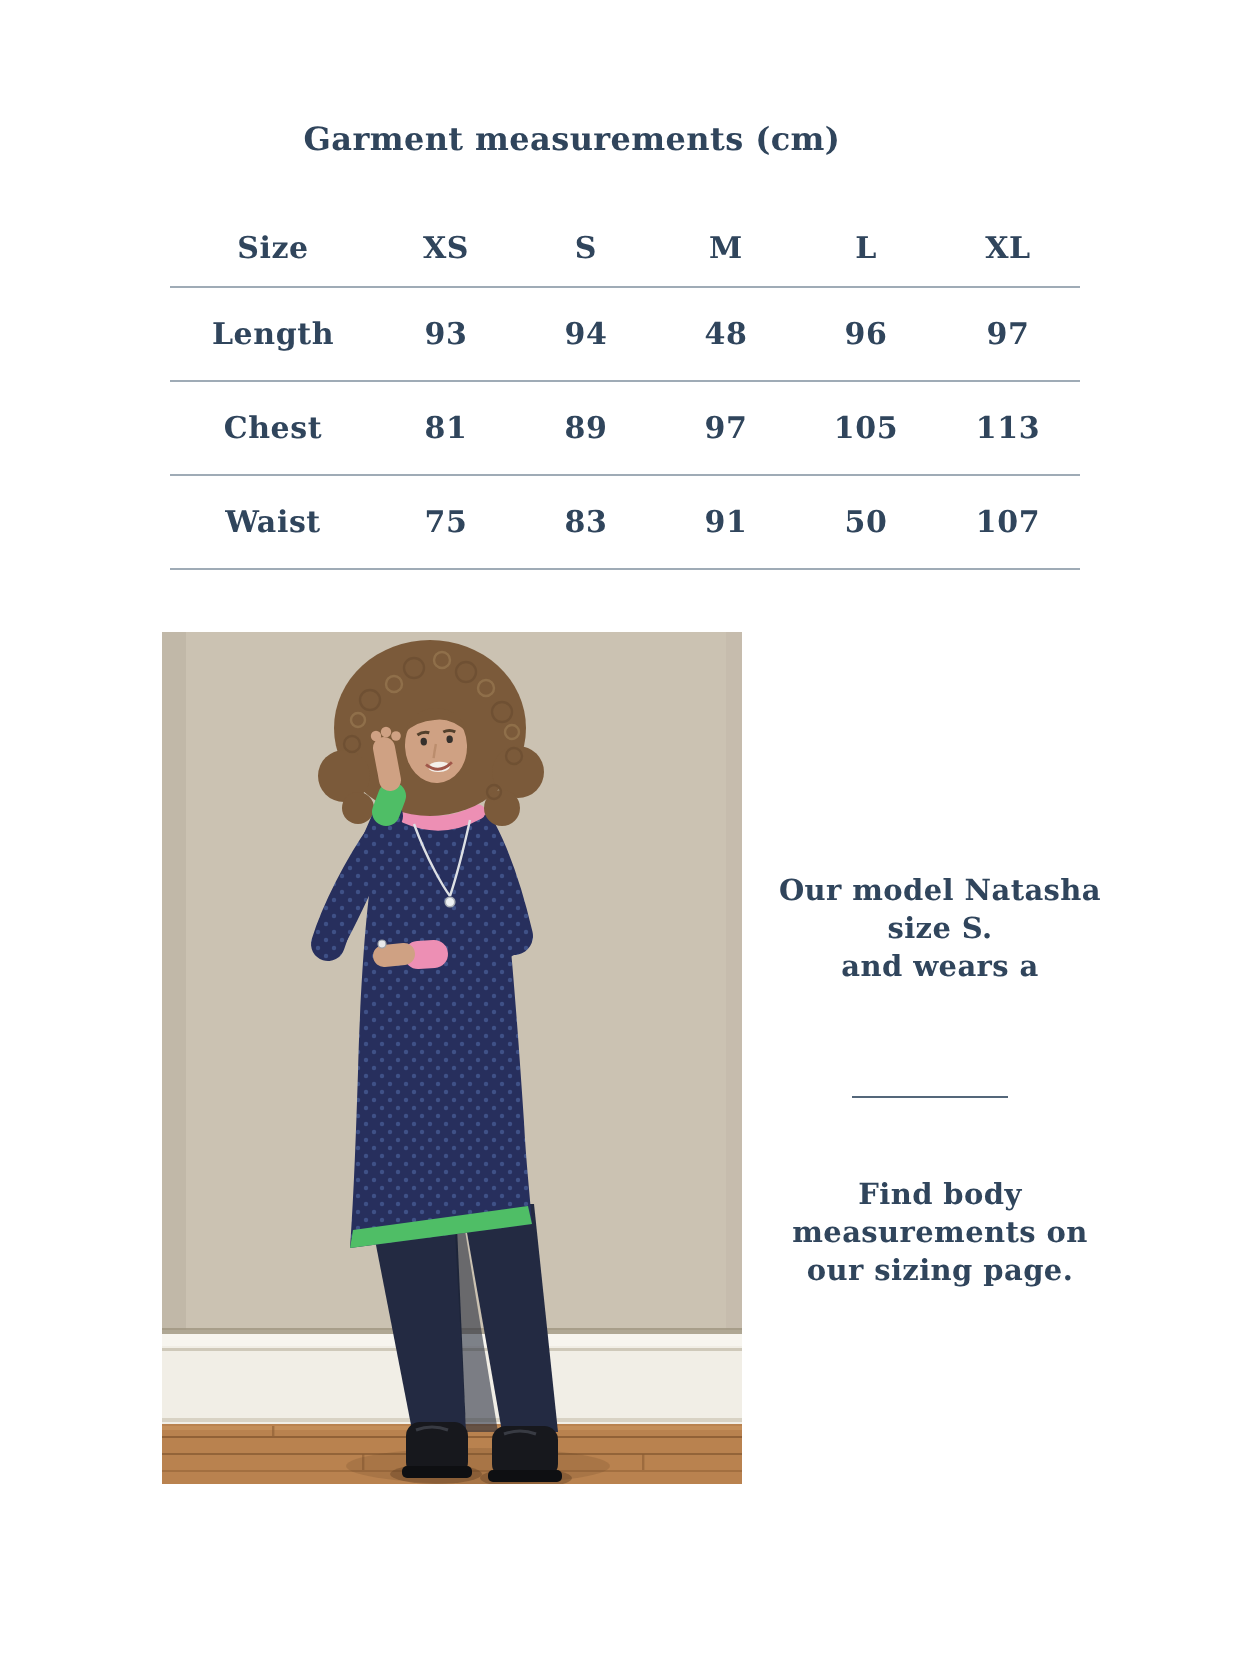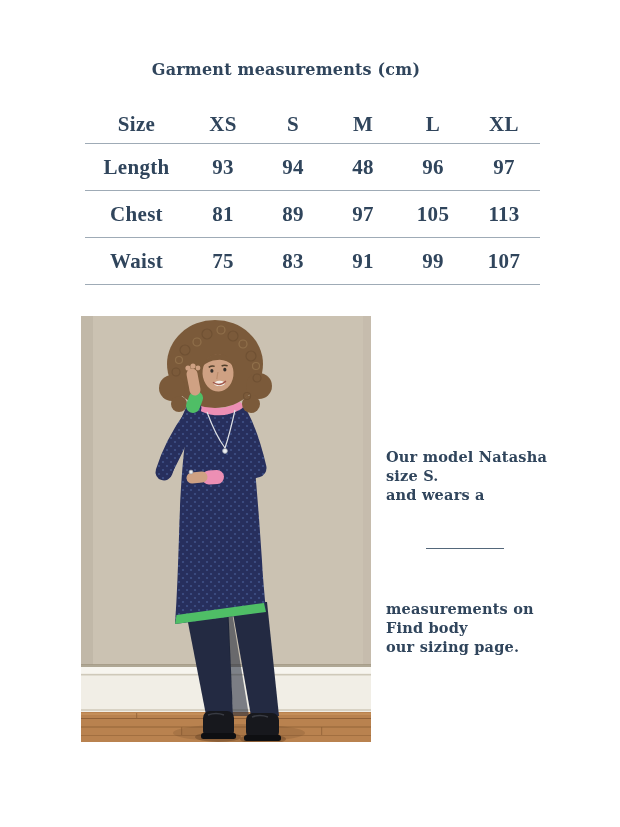--- a/index.html
+++ b/index.html
@@ -14,29 +14,29 @@
     text-align:center;font-size:16px;font-weight:700;letter-spacing:.2px;
   }
   
   .chart{position:absolute;left:85px;top:105px;width:455px;}
   .chart .row{
     display:grid;grid-template-columns:103px 70px 70px 70px 70px 72px;
     align-items:center;height:46px;border-bottom:1px solid #9fabb6;
   }
   .chart .row.header{height:38px;border-bottom:1px solid #9fabb6;}
   .chart .cell{
-    text-align:center;font-size:21px;font-weight:700;letter-spacing:.3px;font-family:Liberation Serif, serif;
+    text-align:center;font-size:15px;font-weight:700;letter-spacing:.3px;
   }
   
   .photo{position:absolute;left:81px;top:316px;width:290px;height:426px;}
   .photo svg{display:block;width:290px;height:426px;}
   
   .note-col{position:absolute;left:370px;top:0;width:190px;height:827px;}
   .note{
-    position:absolute;left:0;width:190px;margin:16px;
+    position:absolute;left:0;width:190px;margin:5px;text-align:center;
     font-size:14.5px;line-height:19px;font-weight:700;letter-spacing:.2px;
   }
   .note.model{top:431px;}
   .note.sizing{top:583px;}
   .divider{
     position:absolute;top:548px;left:56px;width:78px;height:0;
     border-top:1px solid #54677a;
   }
 </style>
 </head>
@@ -67,21 +67,21 @@
     <div class="cell">89</div>
     <div class="cell">97</div>
     <div class="cell">105</div>
     <div class="cell">113</div>
   </div>
   <div class="row">
     <div class="cell">Waist</div>
     <div class="cell">75</div>
     <div class="cell">83</div>
     <div class="cell">91</div>
-    <div class="cell">99</div>
+    <div class="cell">50</div>
     <div class="cell">107</div>
   </div>
 </div>
 
 <div class="photo">
   <svg viewBox="0 0 290 426" role="img" aria-label="Model with curly brown hair wearing a navy spotted knit dress with pink neck trim, one green and one pink cuff, green hem, navy tights and black ankle boots, standing against a beige wall on a wooden floor">
     <defs>
       <pattern id="dots" width="8" height="8" patternUnits="userSpaceOnUse">
         <rect width="8" height="8" fill="#272f5d"></rect>
         <circle cx="2" cy="2" r="1.1" opacity="0.85" fill="#43578e"></circle>
@@ -210,17 +210,17 @@
 </div>
 
 <div class="note-col">
   <p class="note model">
     <span style="display:block">Our model Natasha</span>
     <span style="display:block">size S.</span>
     <span style="display:block">and wears a</span>
   </p>
   <div class="divider"></div>
   <p class="note sizing">
+    <span style="display:block">Find body</span>
     <span style="display:block">measurements on</span>
-    <span style="display:block">Find body</span>
     <span style="display:block">our sizing page.</span>
   </p>
 </div>
 
 </body></html>

